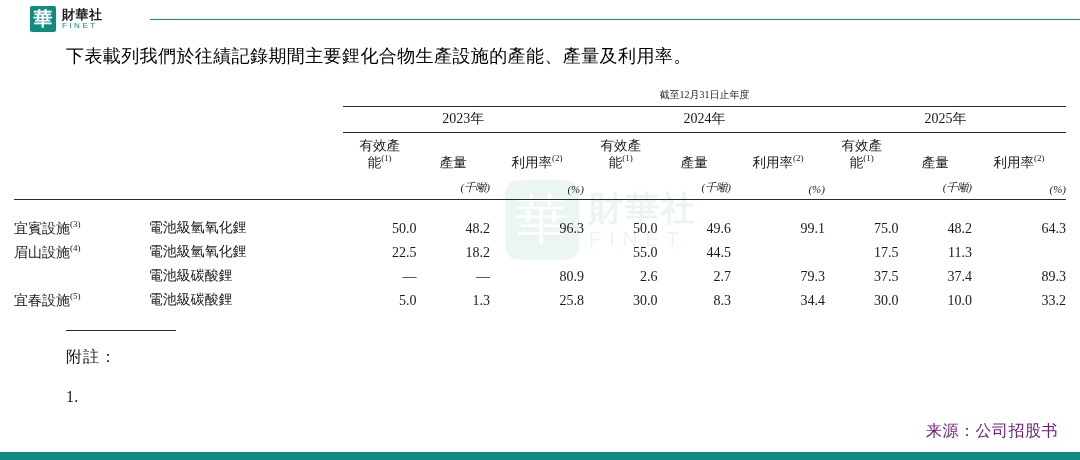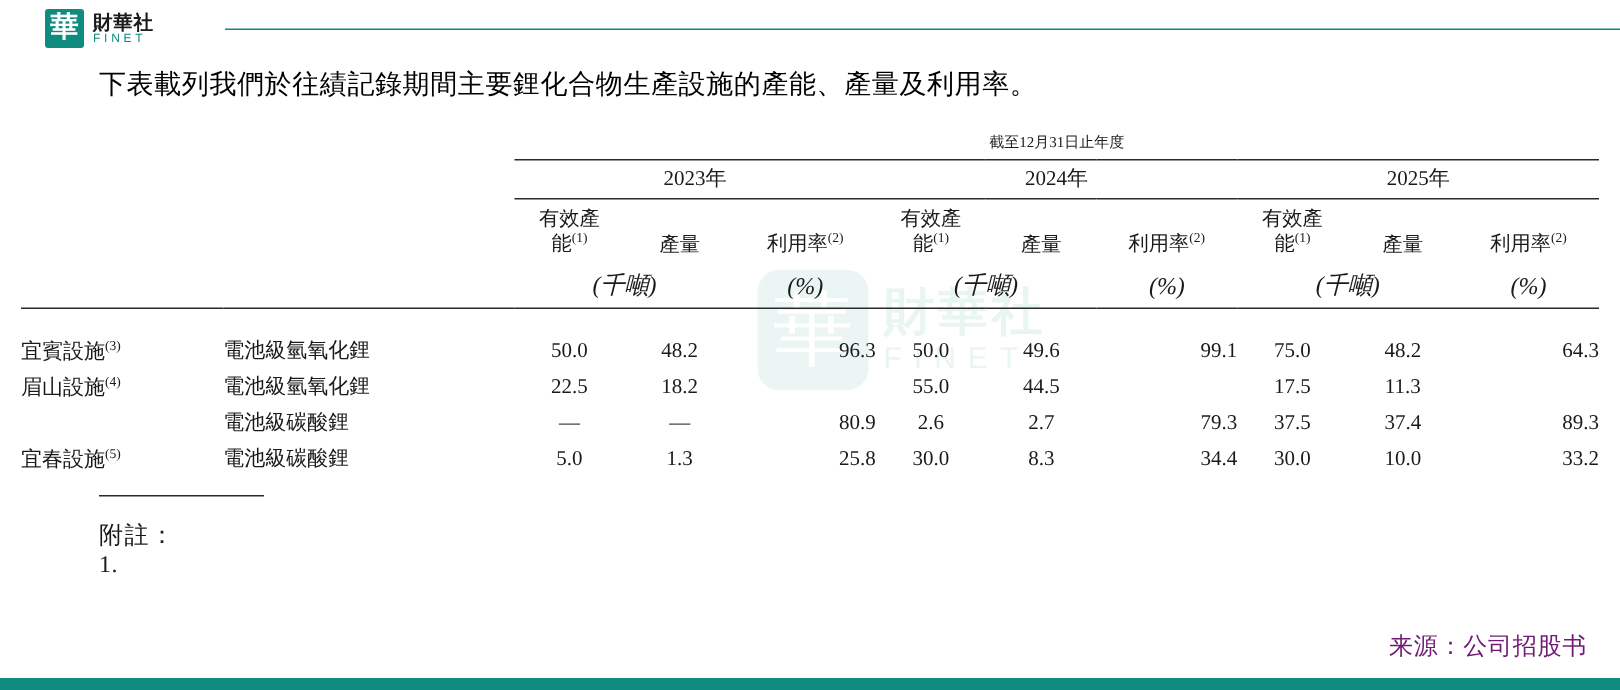--- a/index.html
+++ b/index.html
@@ -150,43 +150,43 @@
     width: 1052px;
     font-size: 13.5px;
   }
   table.cap td, table.cap th {
     padding: 0;
     vertical-align: bottom;
     font-weight: normal;
   }
   .c-label1 { width: 132px; }
   .c-label2 { width: 190px; }
-  .cell-num { width: 72px; text-align: center; padding-right: 6px !important; }
+  .cell-num { width: 72px; text-align: right; padding-right: 6px !important; }
   .cell-util { width: 92px; text-align: right; padding-right: 14px !important; }
   .rule-bot td { border-bottom: 1px solid #2a2a2a; }
 
   .hdr-year {
     text-align: center;
     font-size: 14px;
     padding: 3px 0 4px 0 !important;
   }
   .hdr-span {
     text-align: center;
     font-size: 10px;
     padding: 4px 0 4px 0 !important;
   }
   .hdr-sub {
     text-align: center;
     font-size: 13.5px;
     line-height: 1.12;
     padding: 5px 0 5px 0 !important;
   }
   .hdr-unit {
-    text-align: center;
-    font-size: 16px;
+    text-align: right;
+    font-size: 11px;
     font-style: italic;
     padding: 5px 0 4px 0 !important;
   }
   sup { font-size: 9px; vertical-align: super; }
 
   .underline-cell { border-bottom: 1px solid #2a2a2a; }
 
   .data-row td {
     font-size: 14px;
     padding: 2.5px 0 !important;
@@ -204,20 +204,21 @@
   }
   .notes-rule {
     width: 110px;
     height: 1px;
     background: #2a2a2a;
     margin-bottom: 16px;
   }
   .notes-title {
     font-size: 16px;
     letter-spacing: 1px;
+    margin-bottom: 20px;
   }
   .note-item {
     display: flex;
     font-size: 16px;
     letter-spacing: 0.3px;
   }
   .note-num { width: 56px; }
 </style>
 </head>
 <body>

